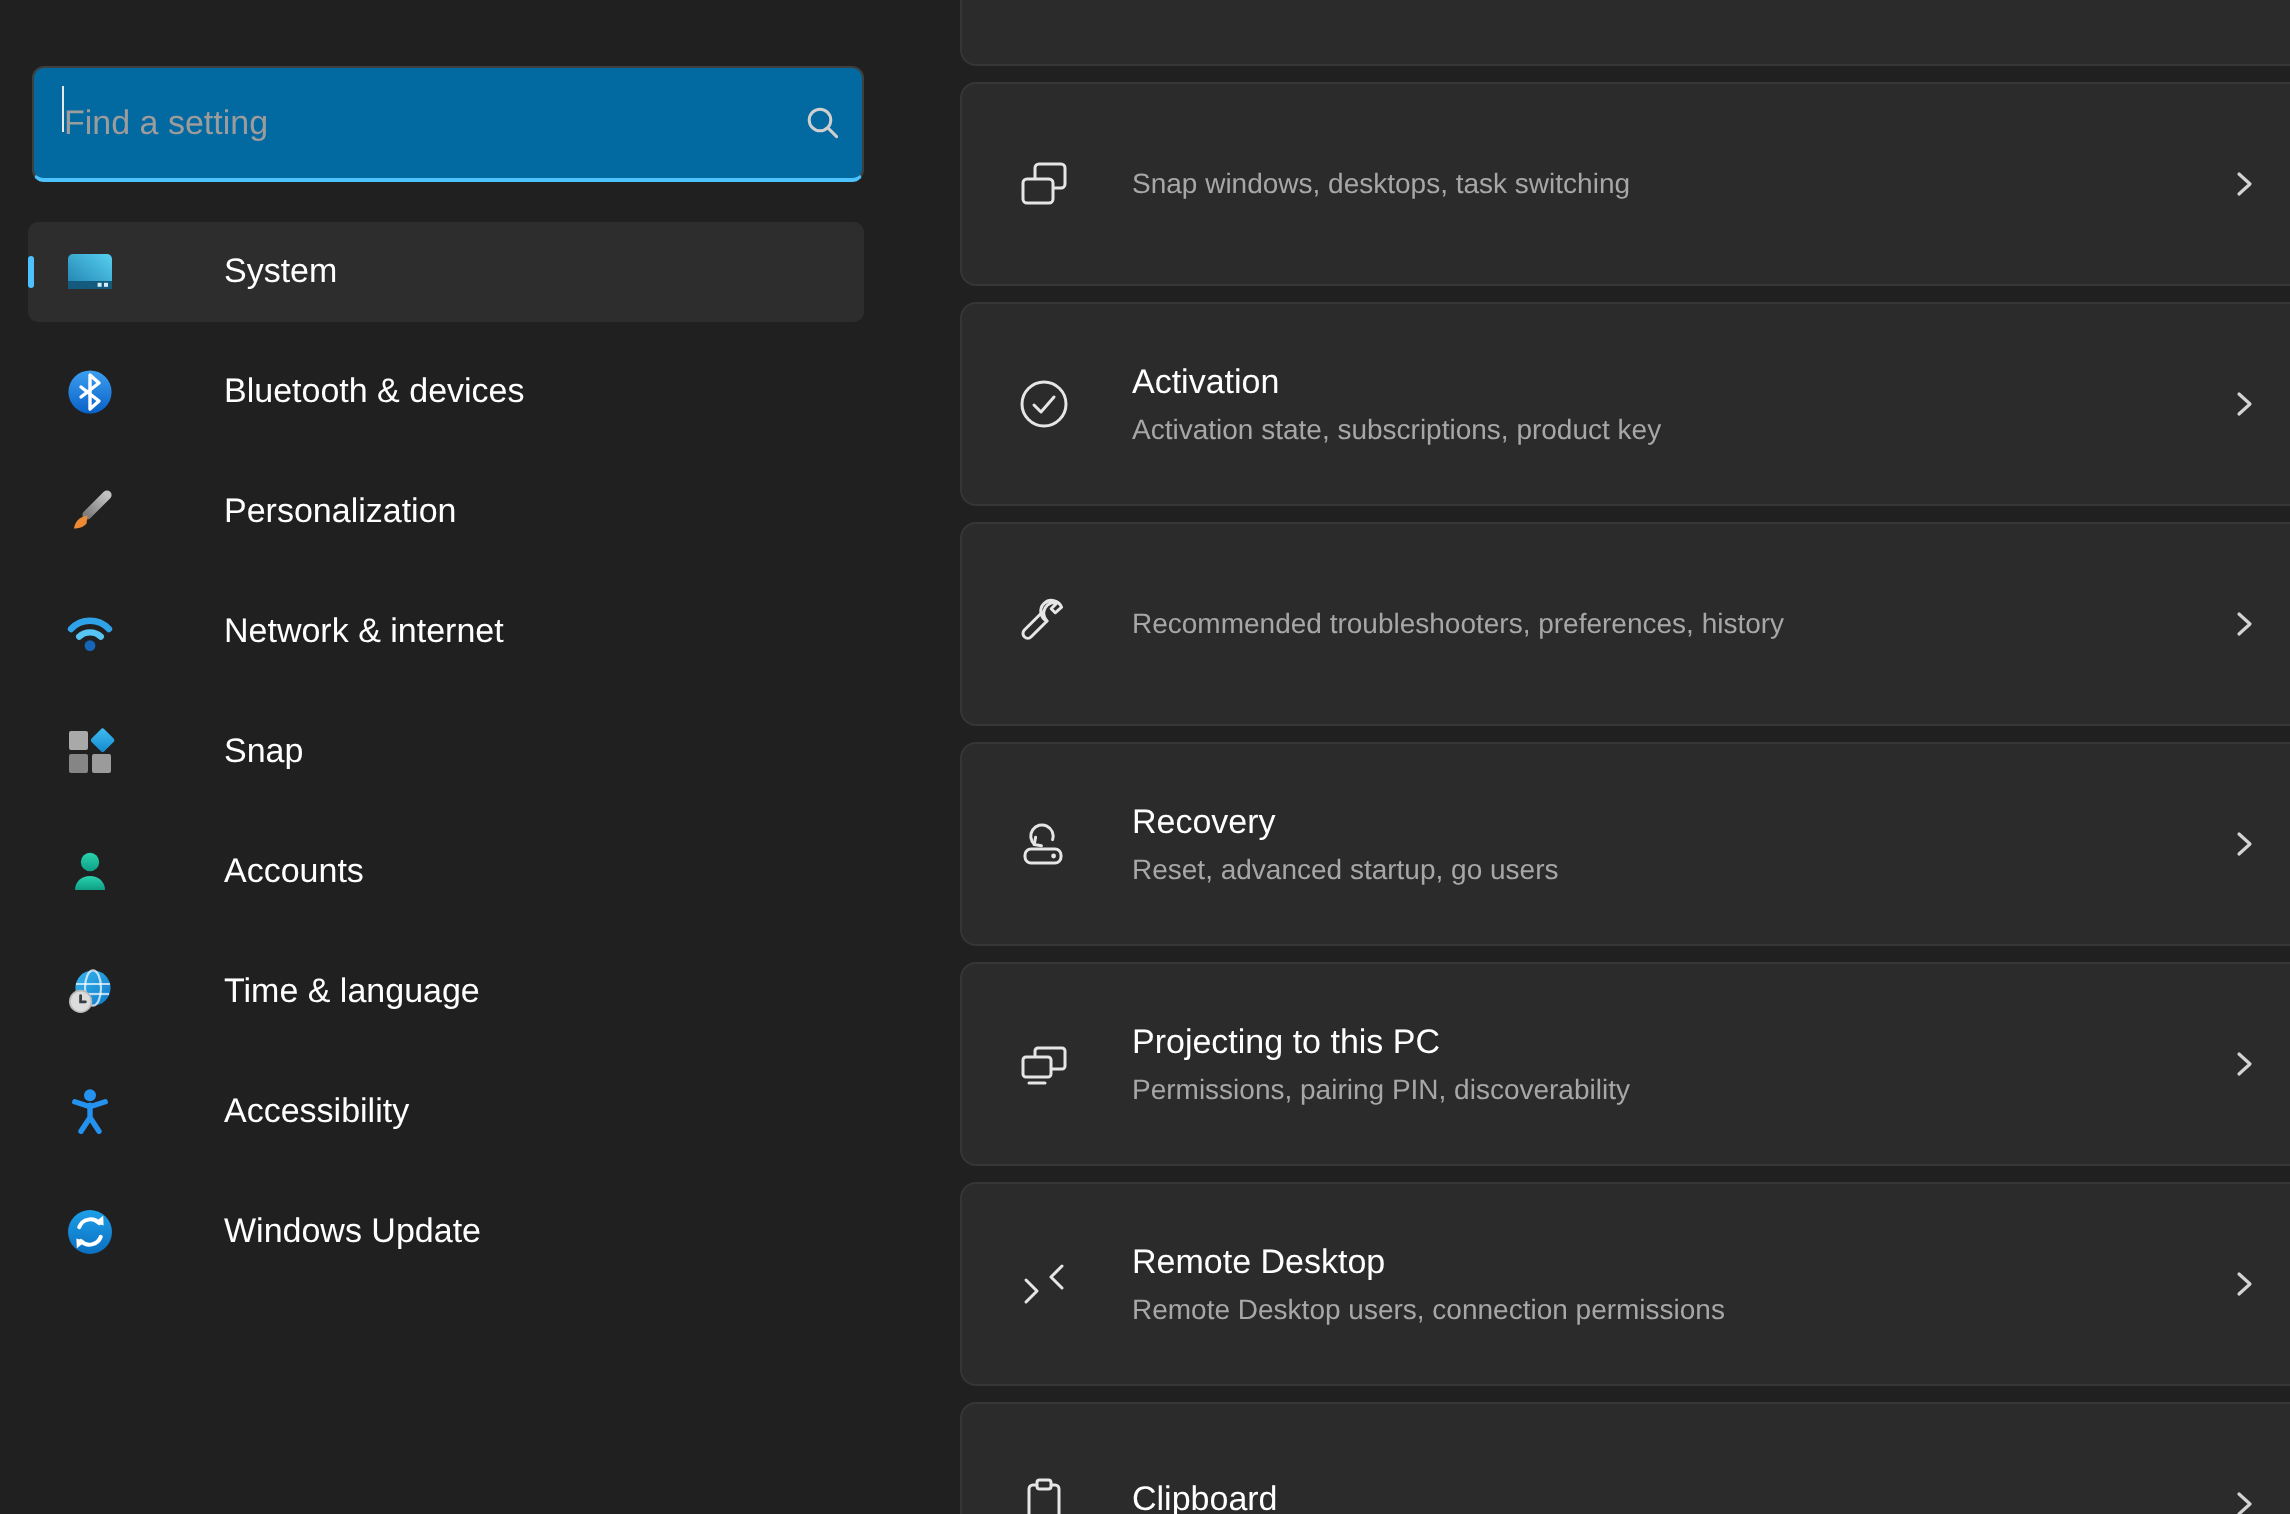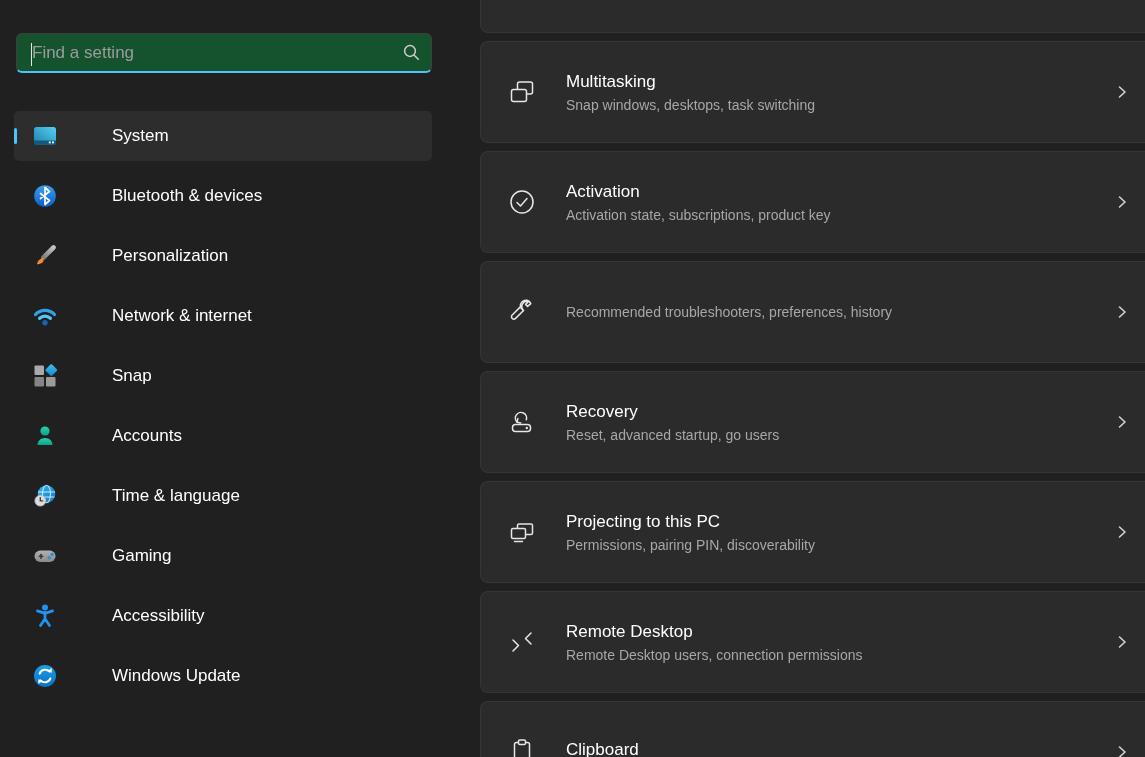--- a/index.html
+++ b/index.html
@@ -7,22 +7,22 @@
     width: 1145px; height: 757px;
     overflow: hidden;
     background: #202020;
     font-family: "Liberation Sans", sans-serif;
     position: relative;
   }
   .sidebar {
     position: absolute; left: 0; top: 0; width: 460px; height: 757px;
   }
   .search-box {
-    position: absolute; left: 16px; top: 33px; width: 416px; height: 40px;
-    background: #14532d;
+    position: absolute; left: 16px; top: 33px; width: 416px; height: 58px;
+    background: #0369a1;
     border: 1px solid #3f3f3f;
     border-bottom: 2px solid #4cc2ff;
     border-radius: 6px;
     box-sizing: border-box;
     display: flex; align-items: center;
   }
   .search-input {
     flex: 1; height: 100%;
     background: transparent; border: none; outline: none;
     color: #ffffff; font-size: 17px; font-family: inherit;
@@ -203,37 +203,20 @@
         <circle cx="14.5" cy="11" r="8.8" fill="url(#gTl)"></circle>
         <ellipse cx="14.5" cy="11" rx="4" ry="8.8" fill="none" stroke="rgba(255,255,255,0.7)" stroke-width="1.1"></ellipse>
         <line x1="6" y1="9" x2="23" y2="9" stroke="rgba(255,255,255,0.7)" stroke-width="1.1"></line>
         <line x1="6.5" y1="14" x2="22.5" y2="14" stroke="rgba(255,255,255,0.7)" stroke-width="1.1"></line>
         <circle cx="8.3" cy="17.7" r="5.4" fill="#dcdcdc" stroke="#b9b9b9" stroke-width="0.8"></circle>
         <polyline points="8.3,14.8 8.3,17.9 10.7,17.9" fill="none" stroke="#373c44" stroke-width="1.4" stroke-linecap="round"></polyline>
       </svg>
       <span class="nav-label">Time &amp; language</span>
     </div>
 
-    <div class="nav-item">
-
-      <svg class="nav-icon" viewBox="0 0 26 26">
-        <defs>
-            <linearGradient id="gGm" x1="0" y1="0" x2="0" y2="1">
-          <stop offset="0" stop-color="#b2b2b2"></stop>
-              <stop offset="1" stop-color="#8a8a8a"></stop>
-        </linearGradient>
-          </defs>
-        <rect x="2.5" y="7.5" width="21" height="11.5" rx="5.75" fill="url(#gGm)"></rect>
-        <rect x="6.6" y="12.4" width="4.8" height="1.7" rx="0.5" fill="#383c42"></rect>
-        <rect x="8.15" y="10.85" width="1.7" height="4.8" rx="0.5" fill="#383c42"></rect>
-        <circle cx="17.2" cy="14.8" r="1.8" fill="#2f8fd8"></circle>
-        <circle cx="20.2" cy="11.4" r="1.8" fill="#2f8fd8"></circle>
-      </svg>
-      <span class="nav-label">Gaming</span>
-    </div>
 
     <div class="nav-item">
 
       <svg class="nav-icon" viewBox="0 0 26 26">
         <circle cx="13" cy="4.6" r="3" fill="#2493ef"></circle>
         <path d="M13 9.6 L13 15.8 M13 10.4 L5.4 7.9 M13 10.4 L20.6 7.9 M13 15.8 L8.5 22.6 M13 15.8 L17.5 22.6" fill="none" stroke="#2493ef" stroke-width="2.7" stroke-linecap="round" stroke-linejoin="round"></path>
       </svg>
       <span class="nav-label">Accessibility</span>
     </div>
 
@@ -265,21 +248,20 @@
     
     
   </div>
 
   <div class="card" style="top:41px">
     <svg class="card-icon" viewBox="0 0 30 30">
       <rect class="co" x="10.5" y="5" width="15" height="12" rx="2"></rect>
       <rect class="cof" x="4.5" y="12.5" width="15" height="12" rx="2"></rect>
     </svg>
     <div class="card-text">
-      <span class="card-title">Multitasking</span>
       <span class="card-sub">Snap windows, desktops, task switching</span>
     </div>
     <svg class="card-chev" viewBox="0 0 14 14">
       <polyline points="4.5,2 10,7 4.5,12" fill="none" stroke="#d4d4d4" stroke-width="1.6" stroke-linecap="round" stroke-linejoin="round"></polyline>
     </svg>
   </div>
 
   <div class="card" style="top:151px">
     <svg class="card-icon" viewBox="0 0 30 30">
       <circle class="co" cx="15" cy="15" r="11"></circle>

